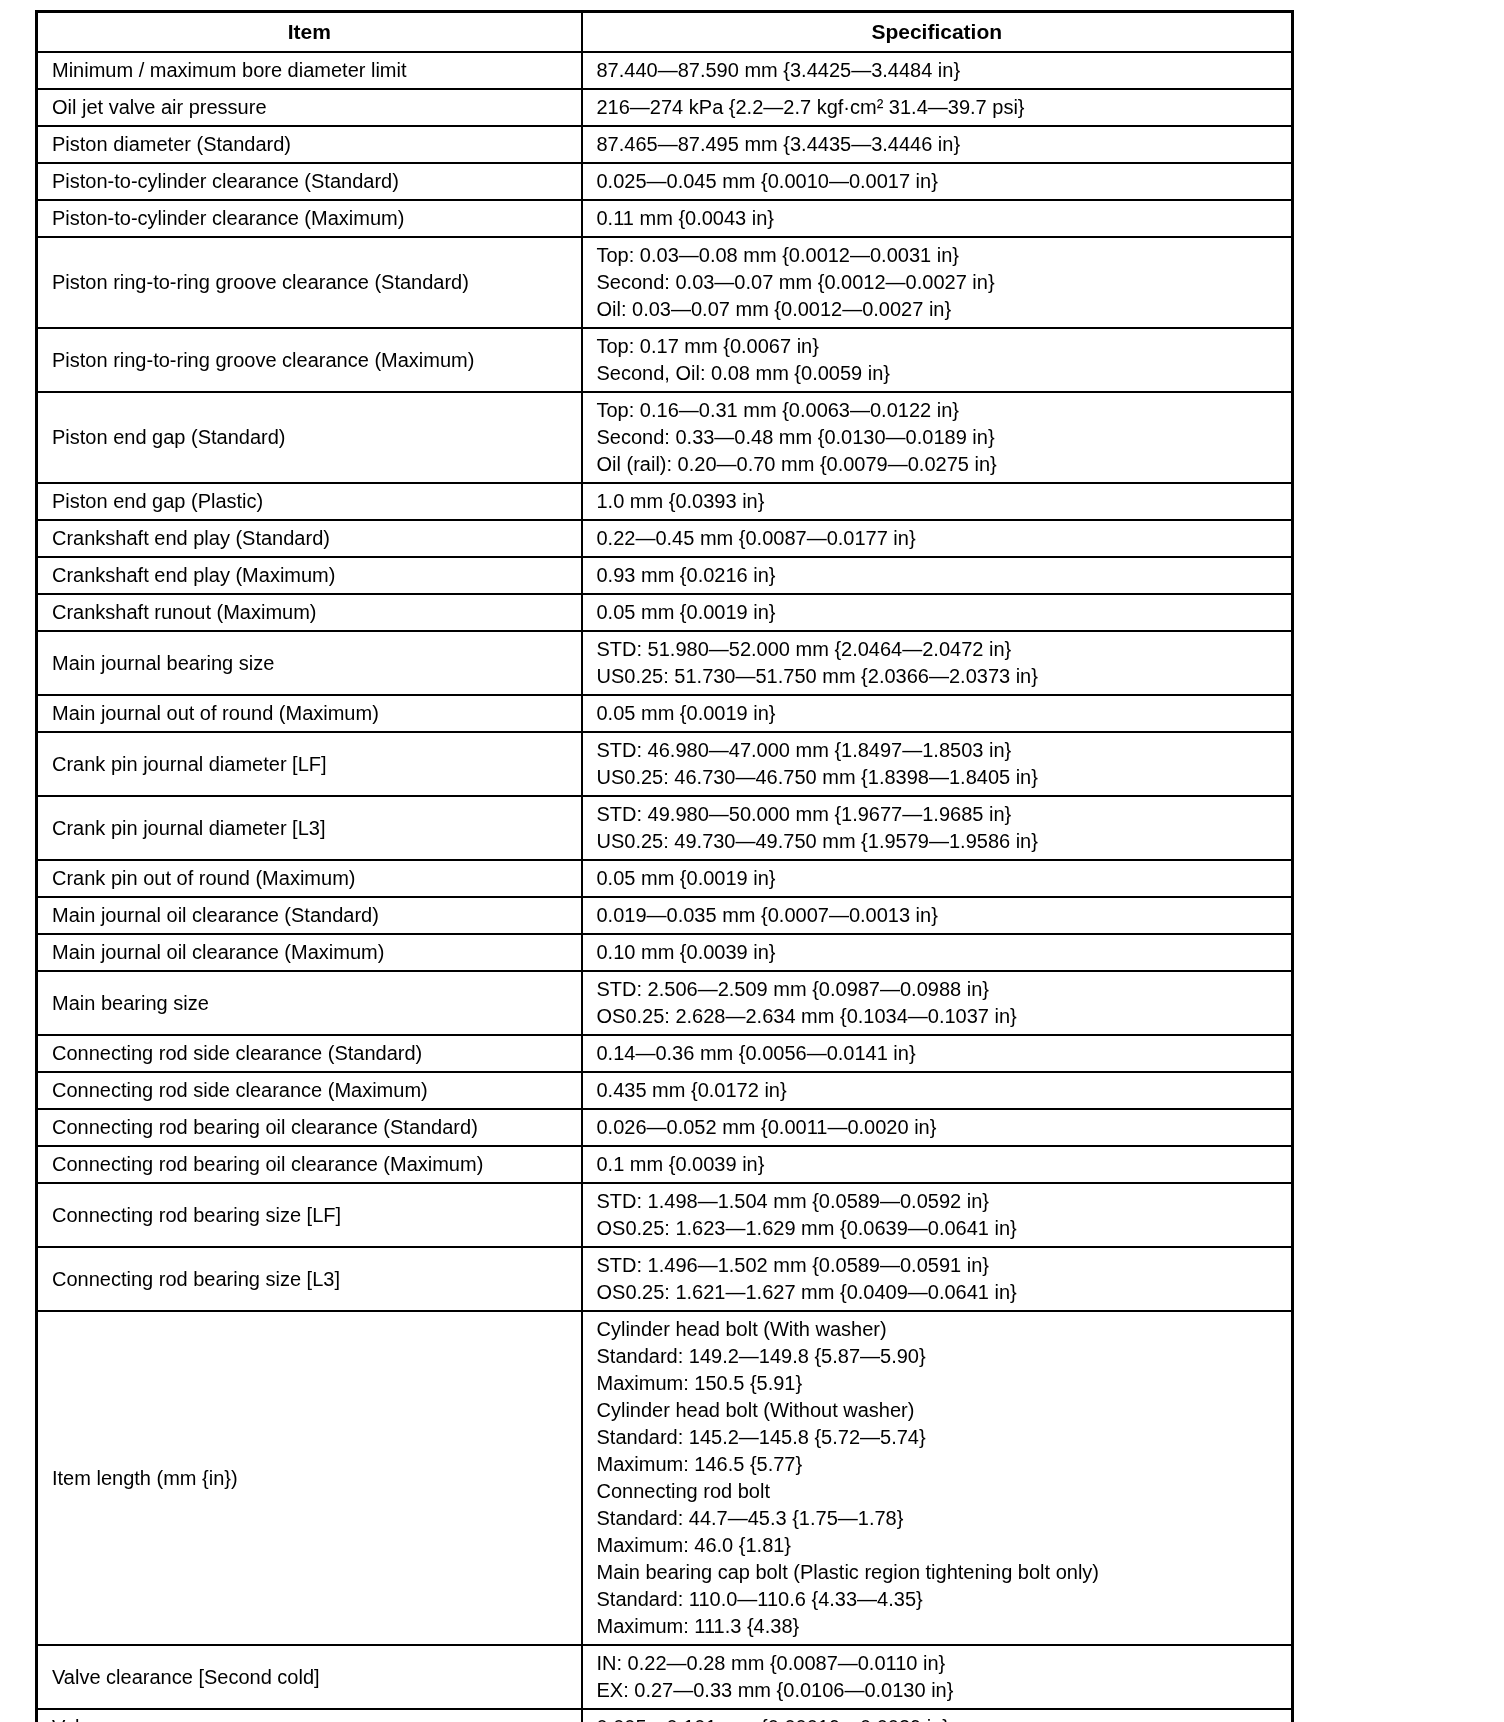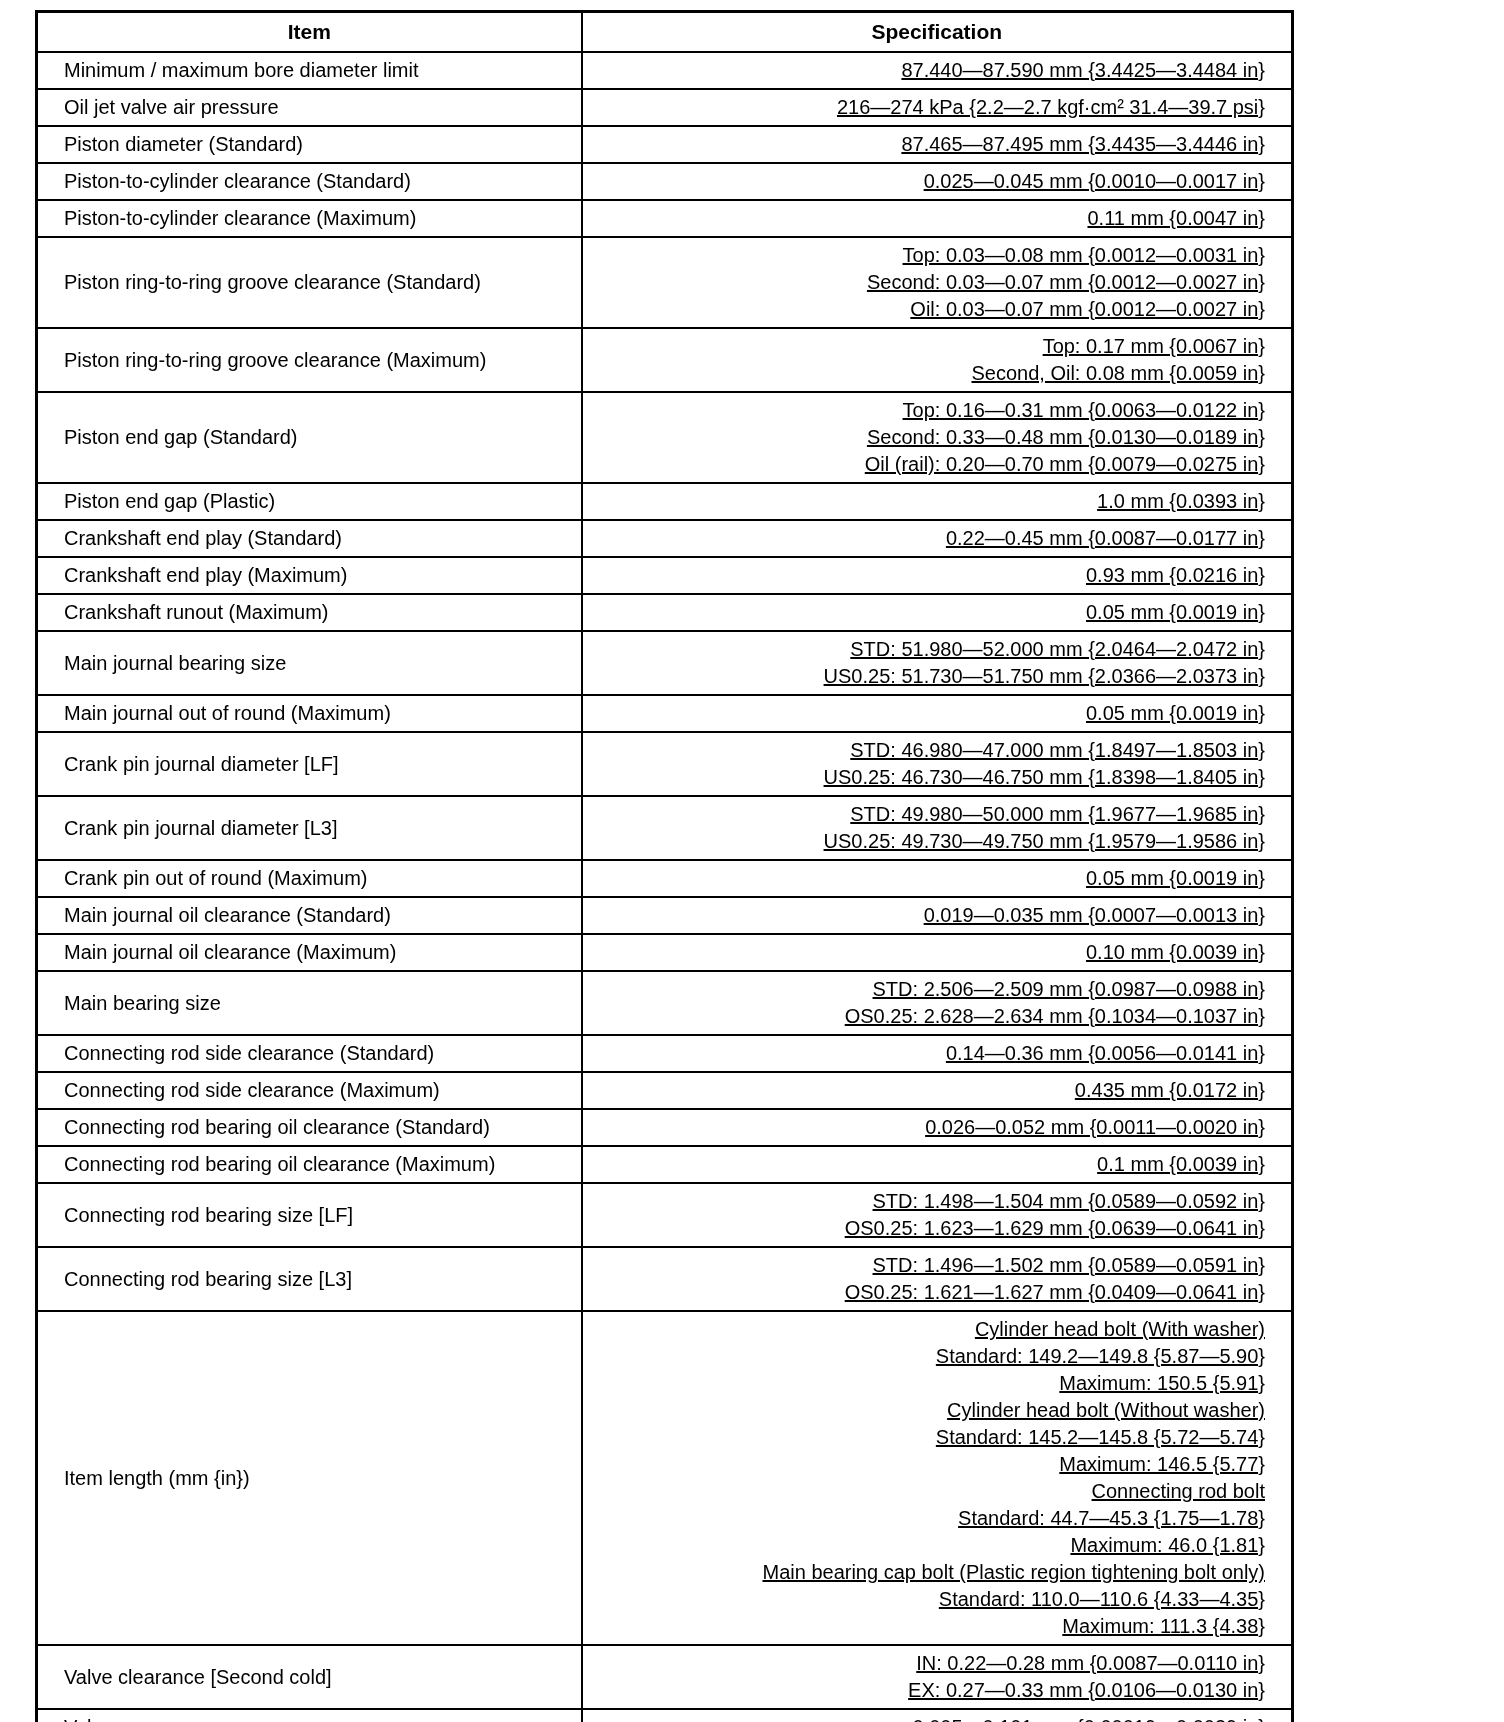--- a/index.html
+++ b/index.html
@@ -20,40 +20,39 @@
     border-collapse: collapse;
     width: 1256px;
     table-layout: fixed;
     border: 3px solid #000000;
   }
   table.spec-table th,
   table.spec-table td {
     border: 2px solid #000000;
     font-size: 20px;
     line-height: 1.35;
-    padding: 4px 26px;
+    padding: 4px 14px;
     vertical-align: middle;
     color: #000000;
     box-sizing: border-box;
   }
   table.spec-table th {
     font-weight: bold;
     text-align: center;
     font-size: 21px;
     padding: 5px 10px;
   }
   col.item-col   { width: 545px; }
   col.spec-col   { width: 711px; }
   td.item-cell {
     text-align: left;
   }
   td.spec-cell {
-    text-align: right;
+    text-align: left;
     white-space: pre-line;
-    text-decoration: underline;
   }
 </style>
 </head>
 <body>
 
 <div class="page">
   <table class="spec-table">
     <colgroup>
       <col class="item-col">
       <col class="spec-col">
@@ -76,21 +75,21 @@
         <tr>
           <td class="item-cell">Piston diameter (Standard)</td>
           <td class="spec-cell">87.465—87.495 mm {3.4435—3.4446 in}</td>
         </tr>
         <tr>
           <td class="item-cell">Piston-to-cylinder clearance (Standard)</td>
           <td class="spec-cell">0.025—0.045 mm {0.0010—0.0017 in}</td>
         </tr>
         <tr>
           <td class="item-cell">Piston-to-cylinder clearance (Maximum)</td>
-          <td class="spec-cell">0.11 mm {0.0047 in}</td>
+          <td class="spec-cell">0.11 mm {0.0043 in}</td>
         </tr>
         <tr>
           <td class="item-cell">Piston ring-to-ring groove clearance (Standard)</td>
           <td class="spec-cell">Top: 0.03—0.08 mm {0.0012—0.0031 in}
 Second: 0.03—0.07 mm {0.0012—0.0027 in}
 Oil: 0.03—0.07 mm {0.0012—0.0027 in}</td>
         </tr>
         <tr>
           <td class="item-cell">Piston ring-to-ring groove clearance (Maximum)</td>
           <td class="spec-cell">Top: 0.17 mm {0.0067 in}

